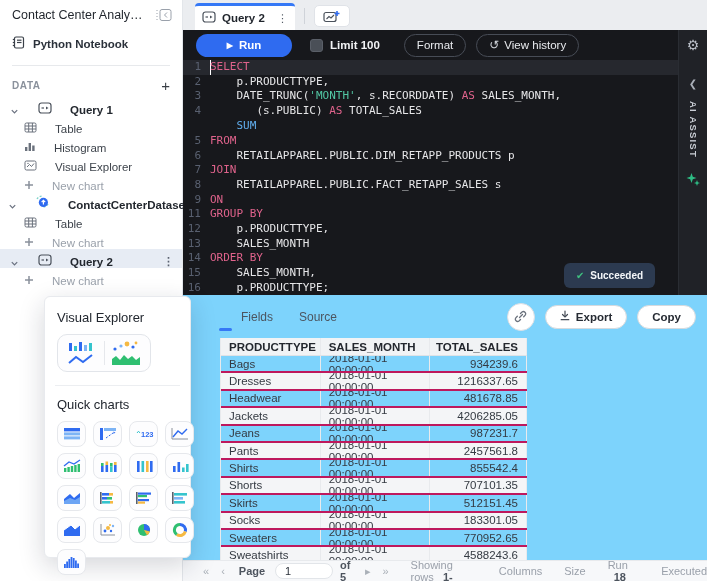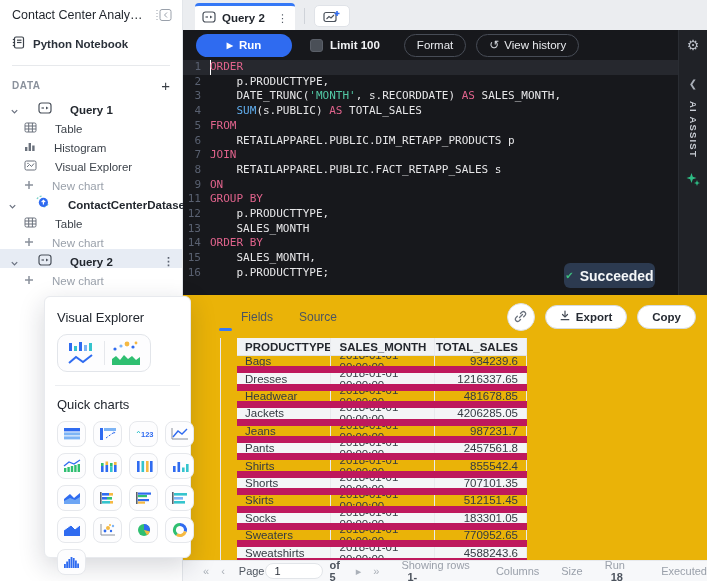--- a/index.html
+++ b/index.html
@@ -60,56 +60,56 @@
   .limit { display:flex; align-items:center; gap:7px; margin-left:8px; }
   .limit .box { width:13px; height:13px; border-radius:3px; background:#4a4f57; border:1px solid #5a5f68; cursor:pointer; }
   .limit .lbl { color:#f2f3f5; font-size:11.5px; font-weight:700; }
   .ghost-btn { height:23px; border-radius:12px; border:1px solid #474c56; background:transparent; color:#e8eaee;
                font-size:11.5px; font-weight:500; padding:0 12px; display:flex; align-items:center; gap:5px; cursor:pointer; }
   .ghost-btn .hicon { font-size:12px; color:#cfd3d9; }
   .code { flex:1; font-family:"DejaVu Sans Mono", monospace; font-size:11px; line-height:14.7px; overflow:hidden; position:relative; }
   .code-line { display:flex; white-space:pre; }
   .code-line.current { background:#26282e; }
   .gut { width:27px; text-align:right; padding-right:9px; color:#596070; flex:none; user-select:none; }
-  .seg-kw { color:#e0638c; } .seg-str { color:#52c7a4; } .seg-fn { color:#61aeee; } .seg-plain { color:#e6e6e8; }
+  .seg-kw { color:#e0638c; } .seg-str { color:#52c7a4; } .seg-fn { color:#61aeee;margin-top:15px; } .seg-plain { color:#e6e6e8; }
   .cursor { display:inline-block; width:1px; background:#fff; margin-right:-1px; }
   .status-badge { position:absolute; right:52px; top:233px; width:91px; height:25px; background:#2c3a50;
                   border-radius:6px; display:flex; align-items:center; justify-content:center; gap:6px; }
   .status-badge .chk { color:#3fbf7f; font-size:10px; }
-  .status-badge .txt { color:#f4f6f8; font-size:14px; font-weight:600; }
+  .status-badge .txt { color:#f4f6f8; font-size:10px; font-weight:600; }
 
   
   .ai-strip { background:#202227; border-left:1px solid #2a2d33; display:flex; flex-direction:column; align-items:center; }
   .ai-strip .gear { height:30px; display:flex; align-items:center; color:#b9bec7; font-size:14px; cursor:pointer; }
   .ai-strip .chev-l { color:#aab0b9; font-size:10px; margin-top:18px; cursor:pointer; }
   .ai-vtext { writing-mode:vertical-rl; font-size:9.5px; font-weight:700; letter-spacing:1.2px; color:#c8cdd4; margin-top:12px; }
   .ai-spark { margin-top:14px; }
 
   
-  .results { background:#eab308; overflow:hidden; position:relative; }
+  .results { background:#7dd3fc; overflow:hidden; position:relative; }
   .res-tabs { height:43px; display:flex; align-items:center; position:relative; padding-left:58px; gap:26px; }
   .res-tab { font-size:12px; color:#4c5560; font-weight:500; cursor:pointer; }
   .res-indicator { position:absolute; left:36px; top:33px; width:13px; height:2.5px; background:#3578f6; border-radius:2px; }
   .res-actions { margin-left:auto; display:flex; align-items:center; gap:10px; padding-right:11px; }
   .circle-btn { width:28px; height:28px; border-radius:50%; border:1px solid #dcdfe4; display:flex; align-items:center; justify-content:center; cursor:pointer; background:#fff; }
   .pill-btn { height:24px; border:1px solid #d6dade; border-radius:13px; background:#fff; padding:0 14px;
               font-size:11.5px; font-weight:600; color:#262b33; display:flex; align-items:center; gap:6px; cursor:pointer; }
-  .grid-table { margin-left:37px; width:307px; font-size:11.5px; border-left:1px solid #e8eaed;padding-left:16px; }
-  .g-row { display:flex; height:17.4px; align-items:center; border-bottom:7px solid #be185d; }
+  .grid-table { margin-left:37px; width:307px; font-size:11.5px; border-left:1px solid #e8eaed; }
+  .g-row { display:flex; height:17.4px; align-items:center; border-bottom:2px solid #be185d; }
   .g-row.head { height:18px; background:#f1f3f5; font-weight:700; color:#23272e; border-bottom:1px solid #dfe2e6; }
   .g-row.alt { background:#f4f5f7; }
   .g-c { padding:0 8px; height:100%; display:flex; align-items:center; border-right:1px solid #e8eaed; overflow:hidden; color:#2b3публ038; }
   .g-c1 { width:100px; } .g-c2 { width:110px; } .g-c3 { width:97px; justify-content:flex-end; }
   .g-row:not(.head) .g-c { color:#343a42; }
 
   
   .statusbar { background:#f7f8fa; border-top:1px solid #e8eaed; display:flex; align-items:center;
                font-size:11px; color:#9aa0aa; gap:0; padding-left:20px; }
   .statusbar .nav { color:#aab0b8; font-size:11px; cursor:pointer; }
-  .statusbar .pg-lbl { color:#4d545e; font-weight:400; margin:0 0 0 14px; }
+  .statusbar .pg-lbl { color:#4d545e; font-weight:700; margin:0 10px 0 14px; }
   .pg-input { width:58px; height:16px; border:1px solid #e2e5e9; border-radius:9px; background:#fff;
               font-size:11px; color:#2c323b; padding:0 0 0 9px; }
   .statusbar .of { color:#4d545e; font-weight:700; margin:0 10px 0 7px; }
   .sb-item2 { margin-left:22px; cursor:default; }
   .sb-strong { color:#4d545e; font-weight:700; margin-left:6px; }
 </style>
 </head>
 <body>
 
 <div class="app">
@@ -298,21 +298,21 @@
           </div>
           <button class="ghost-btn" style="margin-left:14px">
             <span>Format</span>
           </button>
           <button class="ghost-btn">
             <span class="hicon">↺</span>
             <span>View history</span>
           </button>
         </div>
         <div class="code" id="code">
-            <div class="code-line current"><span class="gut">1</span><span class="cursor">&nbsp;</span><span class="seg-kw">ORDER</span></div>
+            <div class="code-line current"><span class="gut">1</span><span class="cursor">&nbsp;</span><span class="seg-kw">SELECT</span></div>
             <div class="code-line"><span class="gut">2</span><span class="seg-plain">    p.PRODUCTTYPE,</span></div>
             <div class="code-line"><span class="gut">3</span><span class="seg-plain">    DATE_TRUNC(</span><span class="seg-str">'MONTH'</span><span class="seg-plain">, s.RECORDDATE) </span><span class="seg-kw">AS</span><span class="seg-plain"> SALES_MONTH,</span></div>
             <div class="code-line"><span class="gut">4</span><span class="seg-plain">    </span><span class="seg-fn">SUM</span><span class="seg-plain">(s.PUBLIC) </span><span class="seg-kw">AS</span><span class="seg-plain"> TOTAL_SALES</span></div>
             <div class="code-line"><span class="gut">5</span><span class="seg-kw">FROM</span></div>
             <div class="code-line"><span class="gut">6</span><span class="seg-plain">    RETAILAPPAREL.PUBLIC.DIM_RETAPP_PRODUCTS p</span></div>
             <div class="code-line"><span class="gut">7</span><span class="seg-kw">JOIN</span></div>
             <div class="code-line"><span class="gut">8</span><span class="seg-plain">    RETAILAPPAREL.PUBLIC.FACT_RETAPP_SALES s</span></div>
             <div class="code-line"><span class="gut">9</span><span class="seg-kw">ON</span></div>
             <div class="code-line"><span class="gut">11</span><span class="seg-kw">GROUP BY</span></div>
             <div class="code-line"><span class="gut">12</span><span class="seg-plain">    p.PRODUCTTYPE,</span></div>

